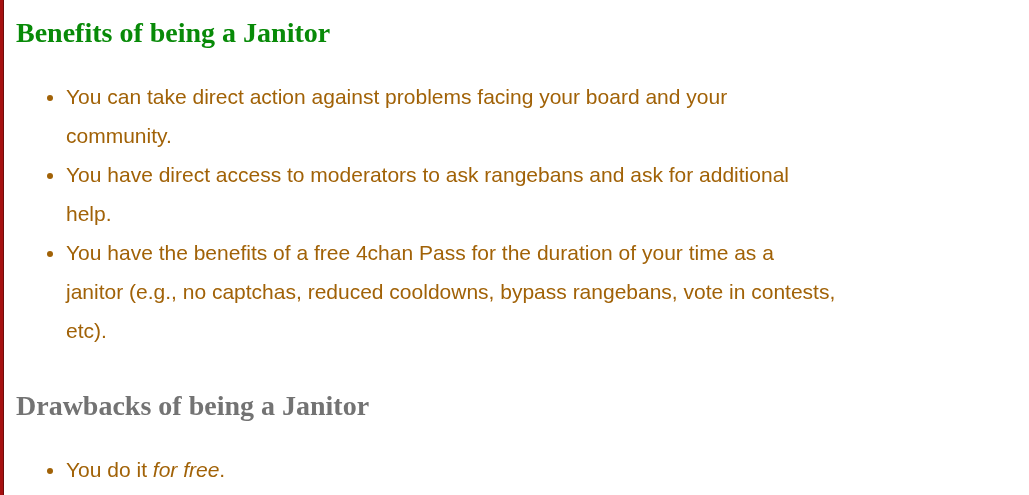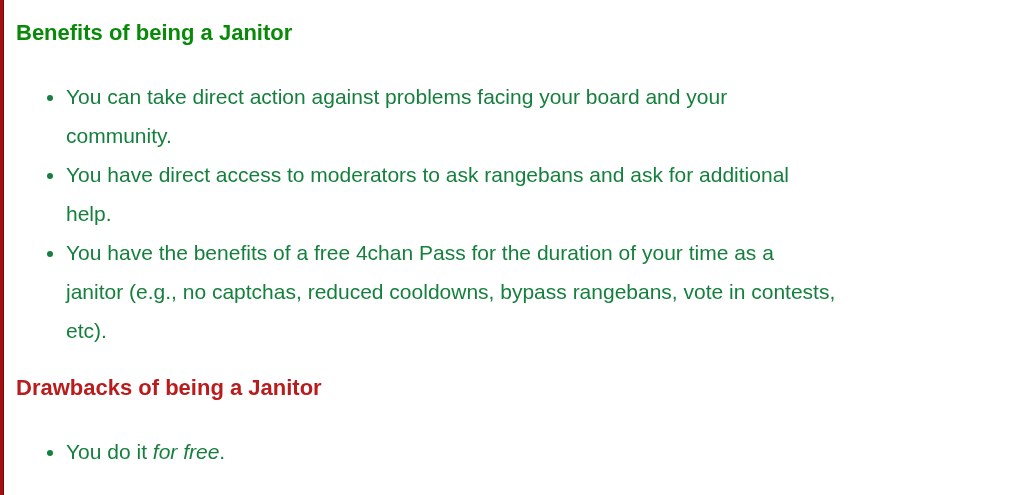--- a/index.html
+++ b/index.html
@@ -12,37 +12,38 @@
   }
   .callout {
     width: 1029px;
     min-height: 495px;
     border-left: 3px solid #a61010;
     box-shadow: inset 1px 0 0 #6e0b0b;
     padding: 19px 16px 20px 13px;
     background: #ffffff;
   }
   .section-heading {
-    font-size: 22px;
+    font-size: 28px;
     font-weight: bold;
     line-height: 28px;
     margin: 0;
+    font-family: Liberation Serif, serif;
   }
   .heading-benefits { color: #088a08; }
-  .heading-drawbacks { color: #b91c1c; margin-top: 24px; }
+  .heading-drawbacks { color: #737373; margin-top: 42px; }
   ul.doc-list {
     margin: 30px 0 0 0;
     padding: 0 0 0 50px;
     list-style: disc outside;
   }
   ul.doc-list li {
     font-size: 21px;
     line-height: 39px;
     white-space: pre-line;
-    color: #15803d;
+    color: #a16207;
   }
   .emph {
     font-weight: normal;
     font-style: italic;
   }
 </style>
 </head>
 <body>
 
 <div class="callout">

